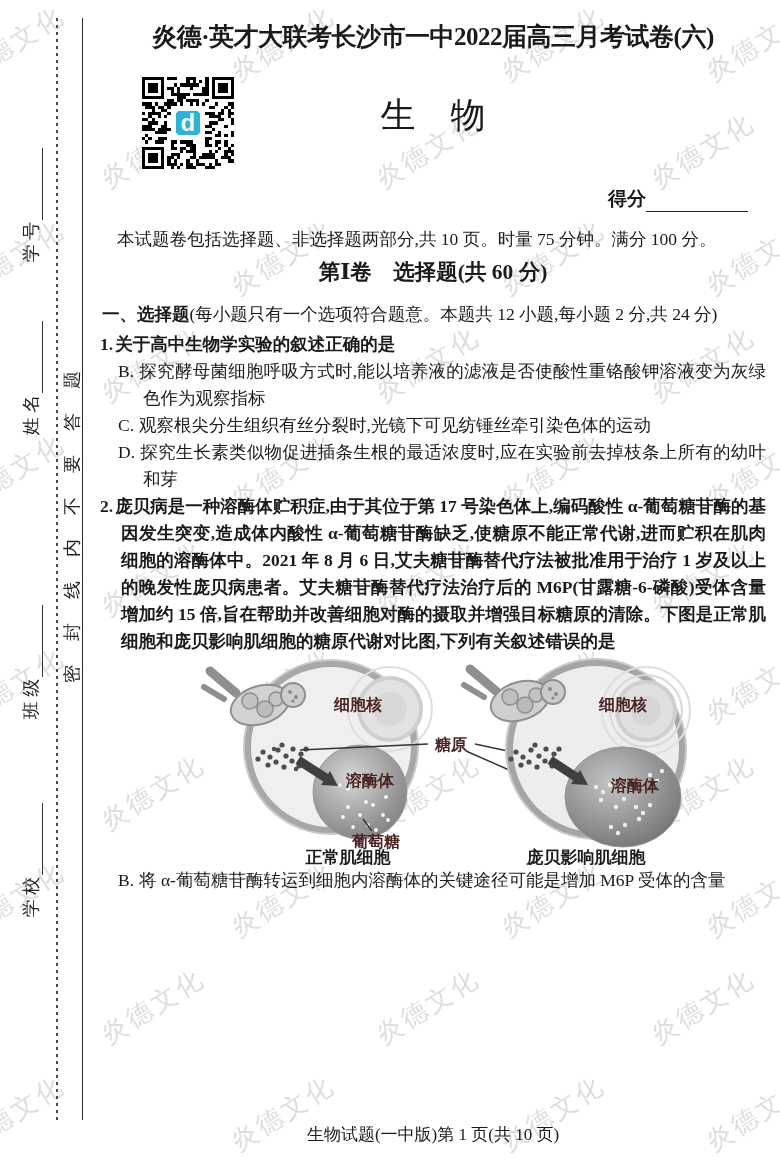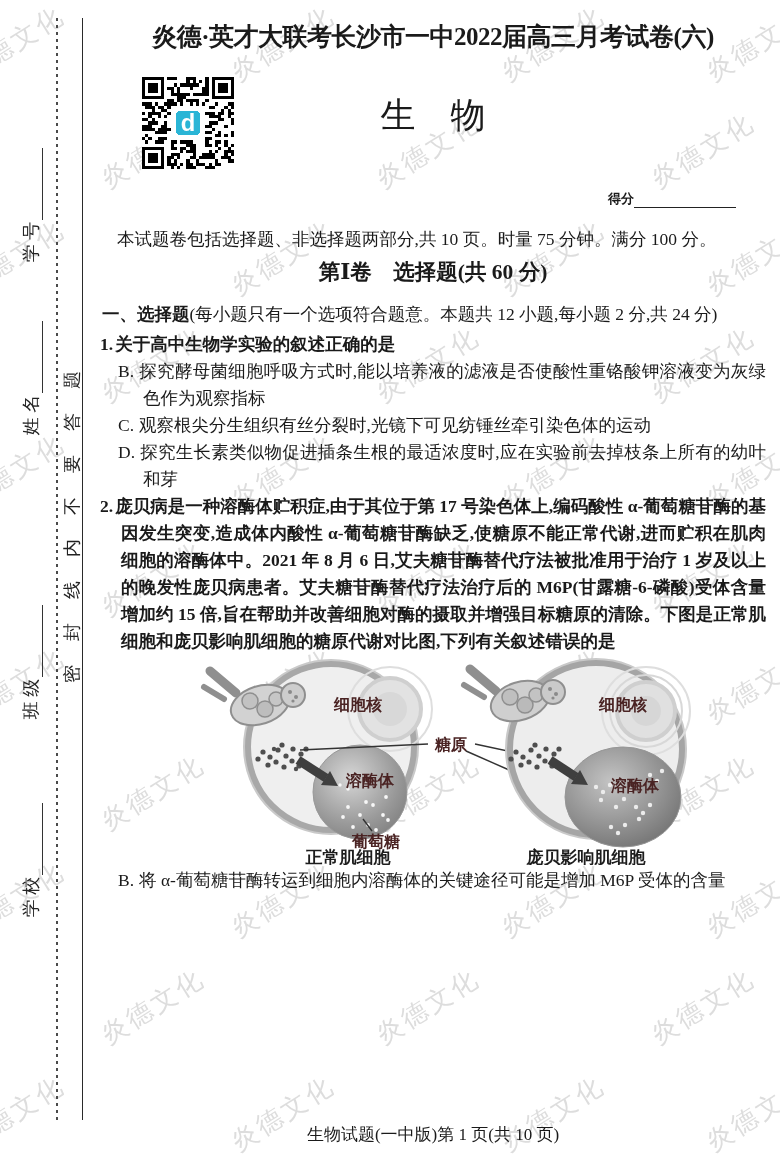--- a/index.html
+++ b/index.html
@@ -43,21 +43,21 @@
     position:absolute;left:100px;top:20px;width:666px;z-index:2;
     text-align:center;font-size:25px;font-weight:bold;letter-spacing:-0.5px;
   }
   .qr-wrap{position:absolute;left:142px;top:77px;width:92px;height:92px;z-index:2;}
   .subject-title{
     position:absolute;left:100px;top:92px;width:666px;z-index:2;
     text-align:center;font-size:35px;font-weight:normal;
   }
   .score-row{
     position:absolute;left:608px;top:186px;z-index:2;display:flex;align-items:flex-end;
-    font-size:13px;font-weight:600;
+    font-size:19px;font-weight:600;
   }
   .score-line{width:102px;height:21px;border-bottom:1.6px solid #222;}
   .intro{
     position:absolute;left:100px;top:227px;width:666px;z-index:2;
     padding-left:17px;box-sizing:border-box;font-size:17.5px;
   }
   .sec-heading{
     position:absolute;left:100px;top:257px;width:666px;z-index:2;
     text-align:center;font-size:21.5px;font-weight:bold;
   }

